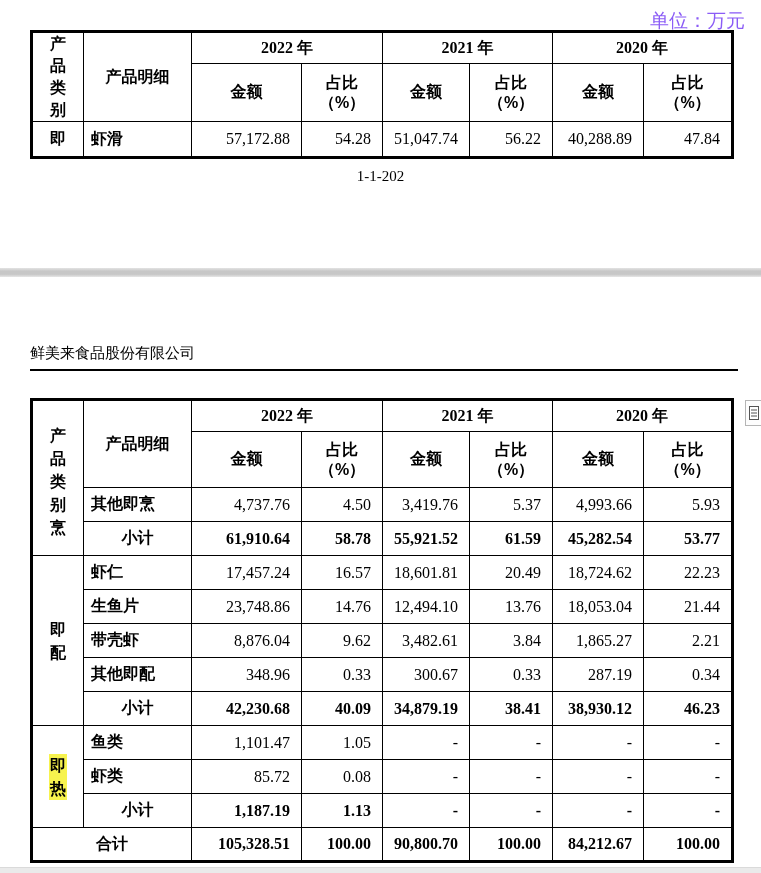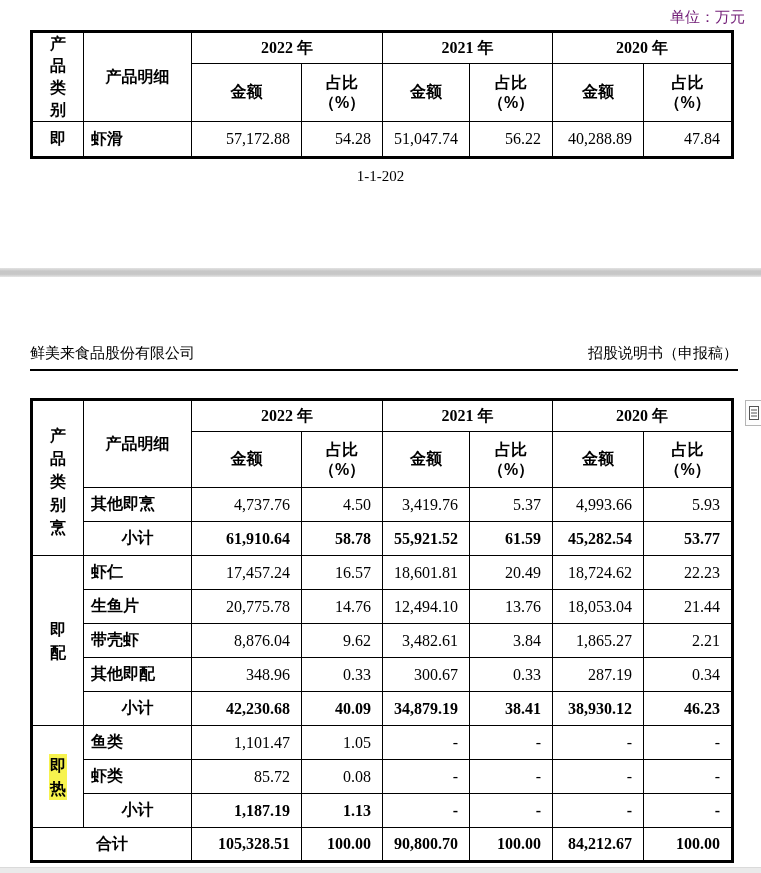--- a/index.html
+++ b/index.html
@@ -1,20 +1,20 @@
 <!DOCTYPE html>
 <html><head>
 <meta charset="utf-8">
 <style>
   * { margin:0; padding:0; box-sizing:border-box; }
   body { background:#ffffff; font-family:"Liberation Sans", sans-serif; }
   .canvas { position:relative; width:761px; height:873px; background:#ffffff; overflow:hidden; }
 
-  .unit-label { position:absolute; top:8px; right:16px; font-size:15px;
-                font-family:"Liberation Serif", serif; color:#701a75; }
+  .unit-label { position:absolute; top:8px; right:16px; font-size:19px;
+                font-family:"Liberation Serif", serif; color:#8b5cf6; }
 
   .doc-table { border-collapse:collapse; table-layout:fixed; width:701px;
                border:3px solid #000; }
   .doc-table td { border:1px solid #000; overflow:hidden; vertical-align:middle; color:#000; }
 
   .tbl1 { position:absolute; top:30px; left:30px; }
   .tbl2 { position:absolute; top:398px; left:30px; }
 
   tr.r-year td { height:32px; }
   tr.r-sub  td { height:56px; }
@@ -105,21 +105,20 @@
     </tr>
   </tbody>
     </table>
 
   <div class="page-number">1-1-202</div>
 
   <div class="page-separator"></div>
 
   <div class="page2-header">
     <span>鲜美来食品股份有限公司</span>
-    <span>招股说明书（申报稿）</span>
   </div>
 
   <table class="doc-table tbl2">
     <colgroup>
       <col style="width:52px">
         <col style="width:108px">
       <col style="width:110px">
         <col style="width:81px">
       <col style="width:87px">
         <col style="width:83px">
@@ -168,21 +167,21 @@
       <td class="zh l">虾仁</td>
       <td class="num">17,457.24</td>
       <td class="num">16.57</td>
       <td class="num">18,601.81</td>
       <td class="num">20.49</td>
       <td class="num">18,724.62</td>
       <td class="num">22.23</td>
     </tr>
     <tr class="r-data">
       <td class="zh l">生鱼片</td>
-      <td class="num">20,775.78</td>
+      <td class="num">23,748.86</td>
       <td class="num">14.76</td>
       <td class="num">12,494.10</td>
       <td class="num">13.76</td>
       <td class="num">18,053.04</td>
       <td class="num">21.44</td>
     </tr>
     <tr class="r-data">
       <td class="zh l">带壳虾</td>
       <td class="num">8,876.04</td>
       <td class="num">9.62</td>

